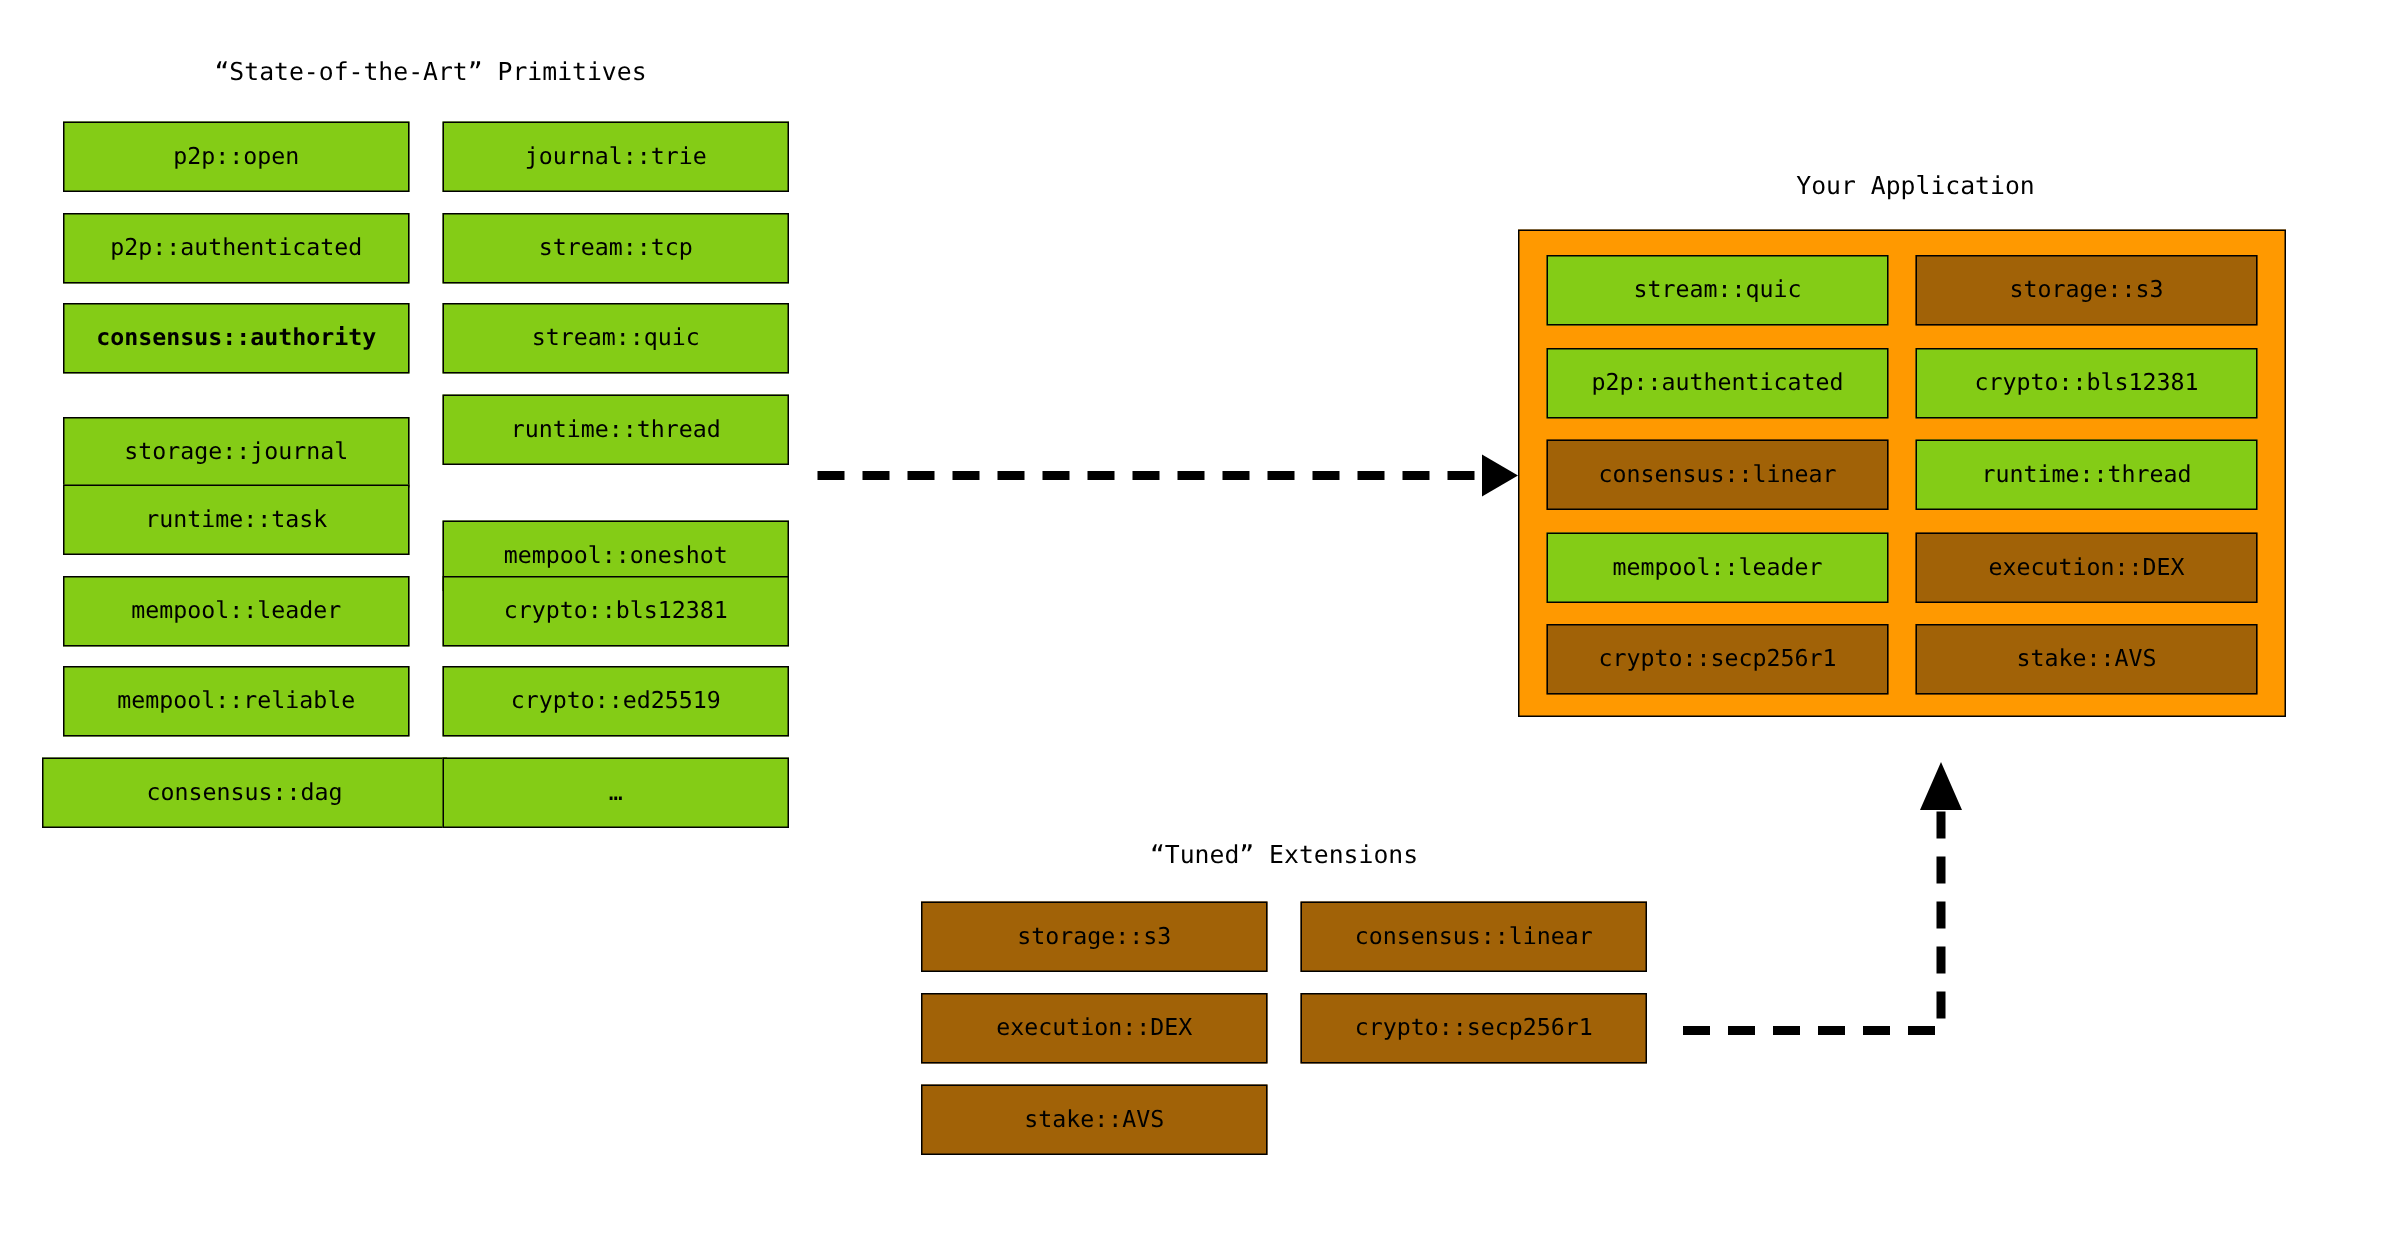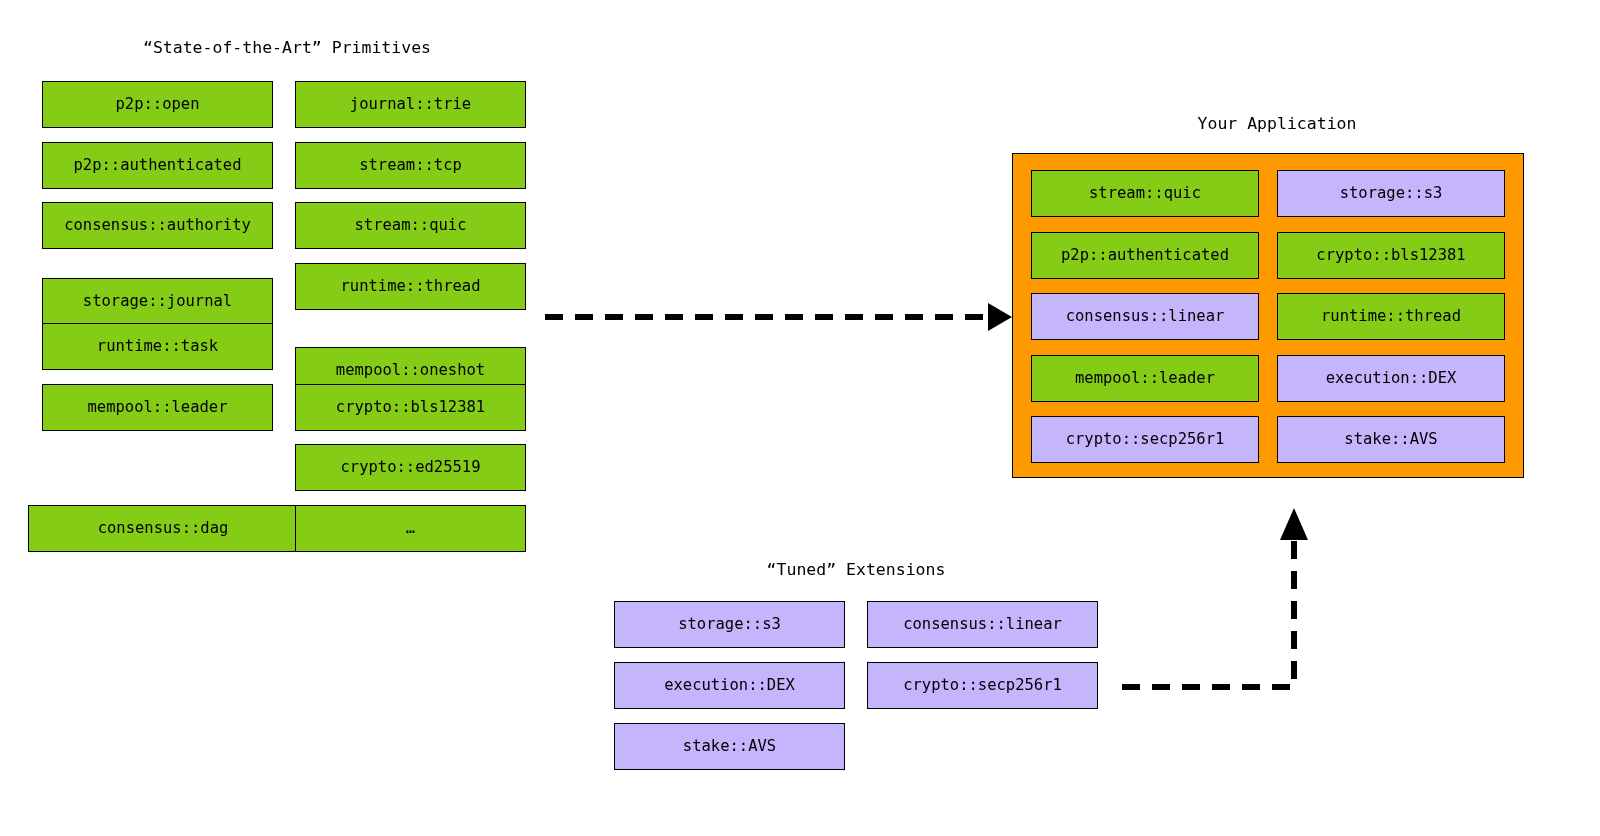--- a/index.html
+++ b/index.html
@@ -36,21 +36,21 @@
     border: 1.6px solid #000000;
     display: flex;
     align-items: center;
     justify-content: center;
     font-size: 15.5px;
     line-height: 1;
     color: #000000;
     white-space: nowrap;
   }
   .mod-green { background: #84cc16; }
-  .mod-pink  { background: #c4b5fd; }
+  .mod-pink  { background: #a16207; }
 
   .app-panel {
     position: absolute;
     box-sizing: border-box;
     background: #ff9900;
     border: 1.6px solid #000000;
   }
 
   
   .arrow-layer {
@@ -67,24 +67,25 @@
 <div class="canvas">
 
   <div class="section-title" style="left:42px; top:38px; width:490px;">“State-of-the-Art” Primitives</div>
 
   <div class="section-title" style="left:1032px; top:114px; width:490px;">Your Application</div>
 
   <div class="section-title" style="left:614px; top:560px; width:484px;">“Tuned” Extensions</div>
 
   <div class="mod-box mod-green" style="left:42px;  top:81px;  width:231px; height:47px;">p2p::open</div>
   <div class="mod-box mod-green" style="left:42px;  top:142px; width:231px; height:47px;">p2p::authenticated</div>
-  <div class="mod-box mod-green" style="left:42px;  top:202px; width:231px; height:47px;">consensus::authority</div>
+  <div class="mod-box mod-green" style="left:42px;  top:202px; width:231px; height:47px;font-weight:bold;">consensus::authority</div>
   <div class="mod-box mod-green" style="left:42px;  top:278px; width:231px; height:47px;">storage::journal</div>
   <div class="mod-box mod-green" style="left:42px;  top:323px; width:231px; height:47px;">runtime::task</div>
   <div class="mod-box mod-green" style="left:42px;  top:384px; width:231px; height:47px;">mempool::leader</div>
+  <div class="mod-box mod-green" style="left:42px;  top:444px; width:231px; height:47px;">mempool::reliable</div>
   <div class="mod-box mod-green" style="left:28px;  top:505px; width:270px; height:47px;">consensus::dag</div>
 
   <div class="mod-box mod-green" style="left:295px; top:81px;  width:231px; height:47px;">journal::trie</div>
   <div class="mod-box mod-green" style="left:295px; top:142px; width:231px; height:47px;">stream::tcp</div>
   <div class="mod-box mod-green" style="left:295px; top:202px; width:231px; height:47px;">stream::quic</div>
   <div class="mod-box mod-green" style="left:295px; top:263px; width:231px; height:47px;">runtime::thread</div>
   <div class="mod-box mod-green" style="left:295px; top:323px; width:231px; height:47px;margin-top:24px;">mempool::oneshot</div>
   <div class="mod-box mod-green" style="left:295px; top:384px; width:231px; height:47px;">crypto::bls12381</div>
   <div class="mod-box mod-green" style="left:295px; top:444px; width:231px; height:47px;">crypto::ed25519</div>
   <div class="mod-box mod-green" style="left:295px; top:505px; width:231px; height:47px;">…</div>

